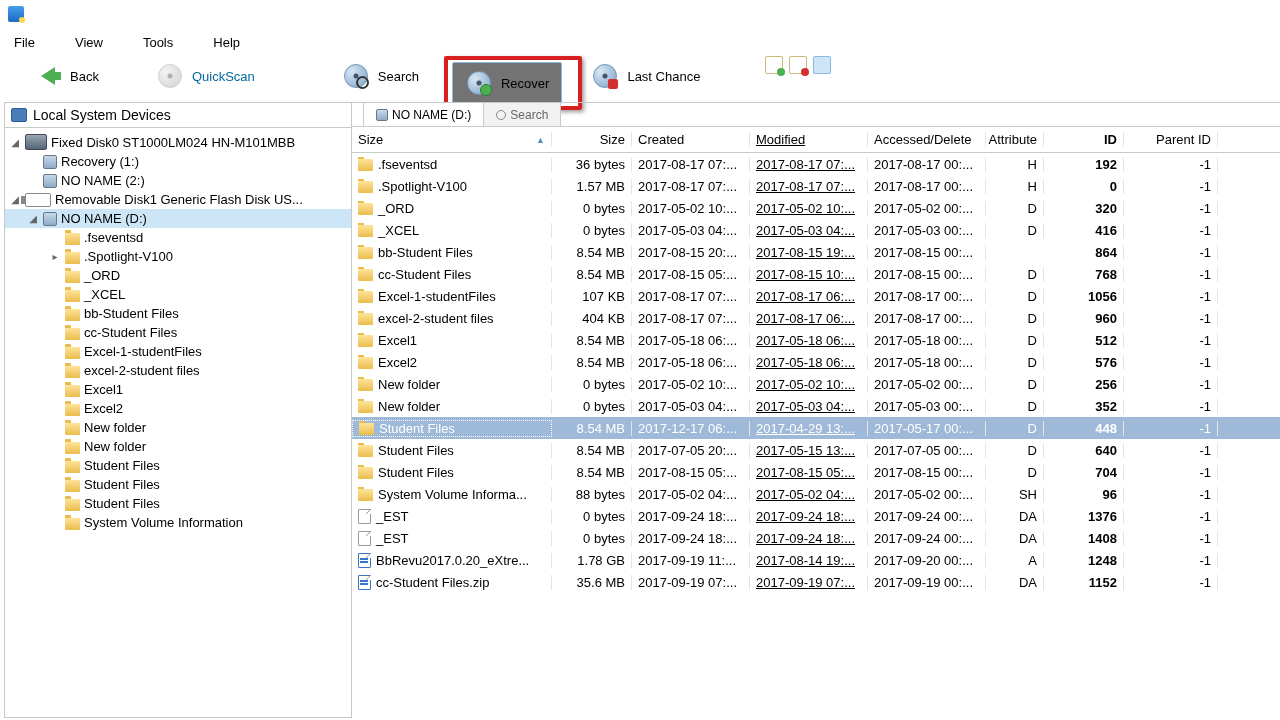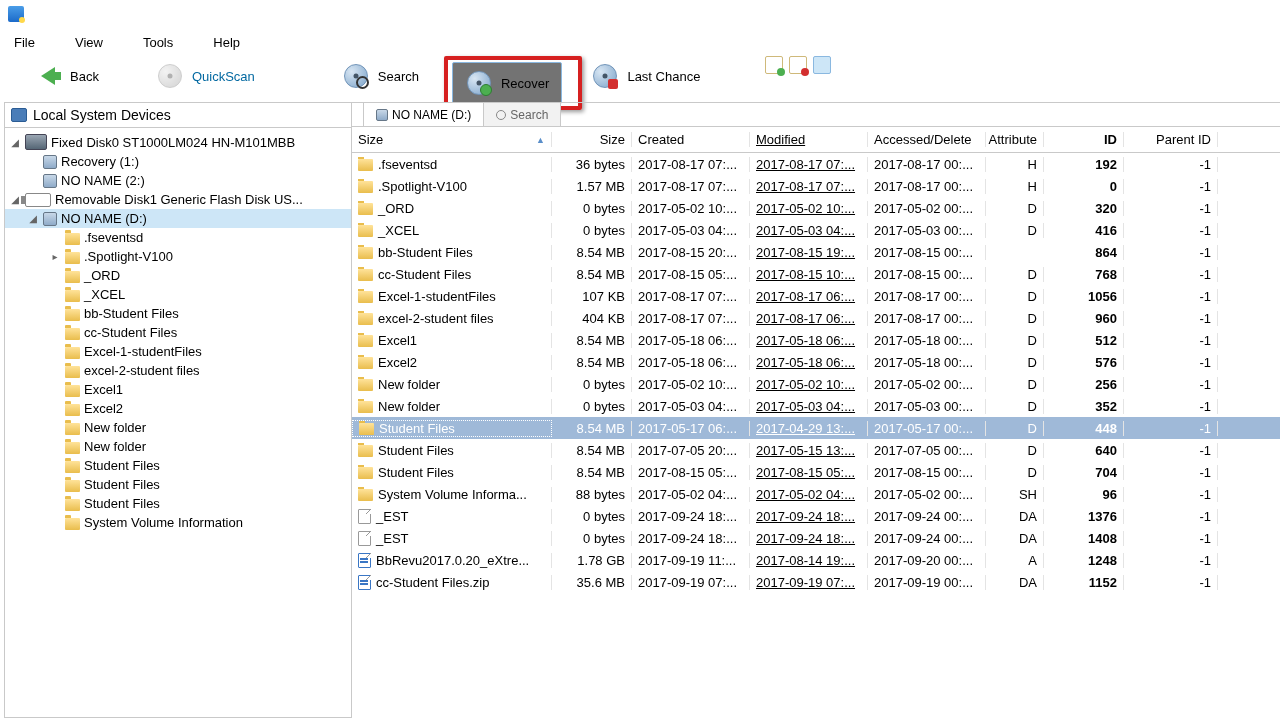--- a/index.html
+++ b/index.html
@@ -417,21 +417,21 @@
           <div class="col col-attr">D</div>
           <div class="col col-id">352</div>
           <div class="col col-pid">-1</div>
         </div>
         <div class="row selected">
           <div class="col col-name">
             <span class="folder-ic"></span>
             <span>Student Files</span>
           </div>
           <div class="col col-size">8.54 MB</div>
-          <div class="col col-created">2017-05-17 06:...</div>
+          <div class="col col-created">2017-12-17 06:...</div>
           <div class="col col-mod">2017-04-29 13:...</div>
           <div class="col col-acc">2017-05-17 00:...</div>
           <div class="col col-attr">D</div>
           <div class="col col-id">448</div>
           <div class="col col-pid">-1</div>
         </div>
         <div class="row">
           <div class="col col-name">
             <span class="folder-ic"></span>
             <span>Student Files</span>

